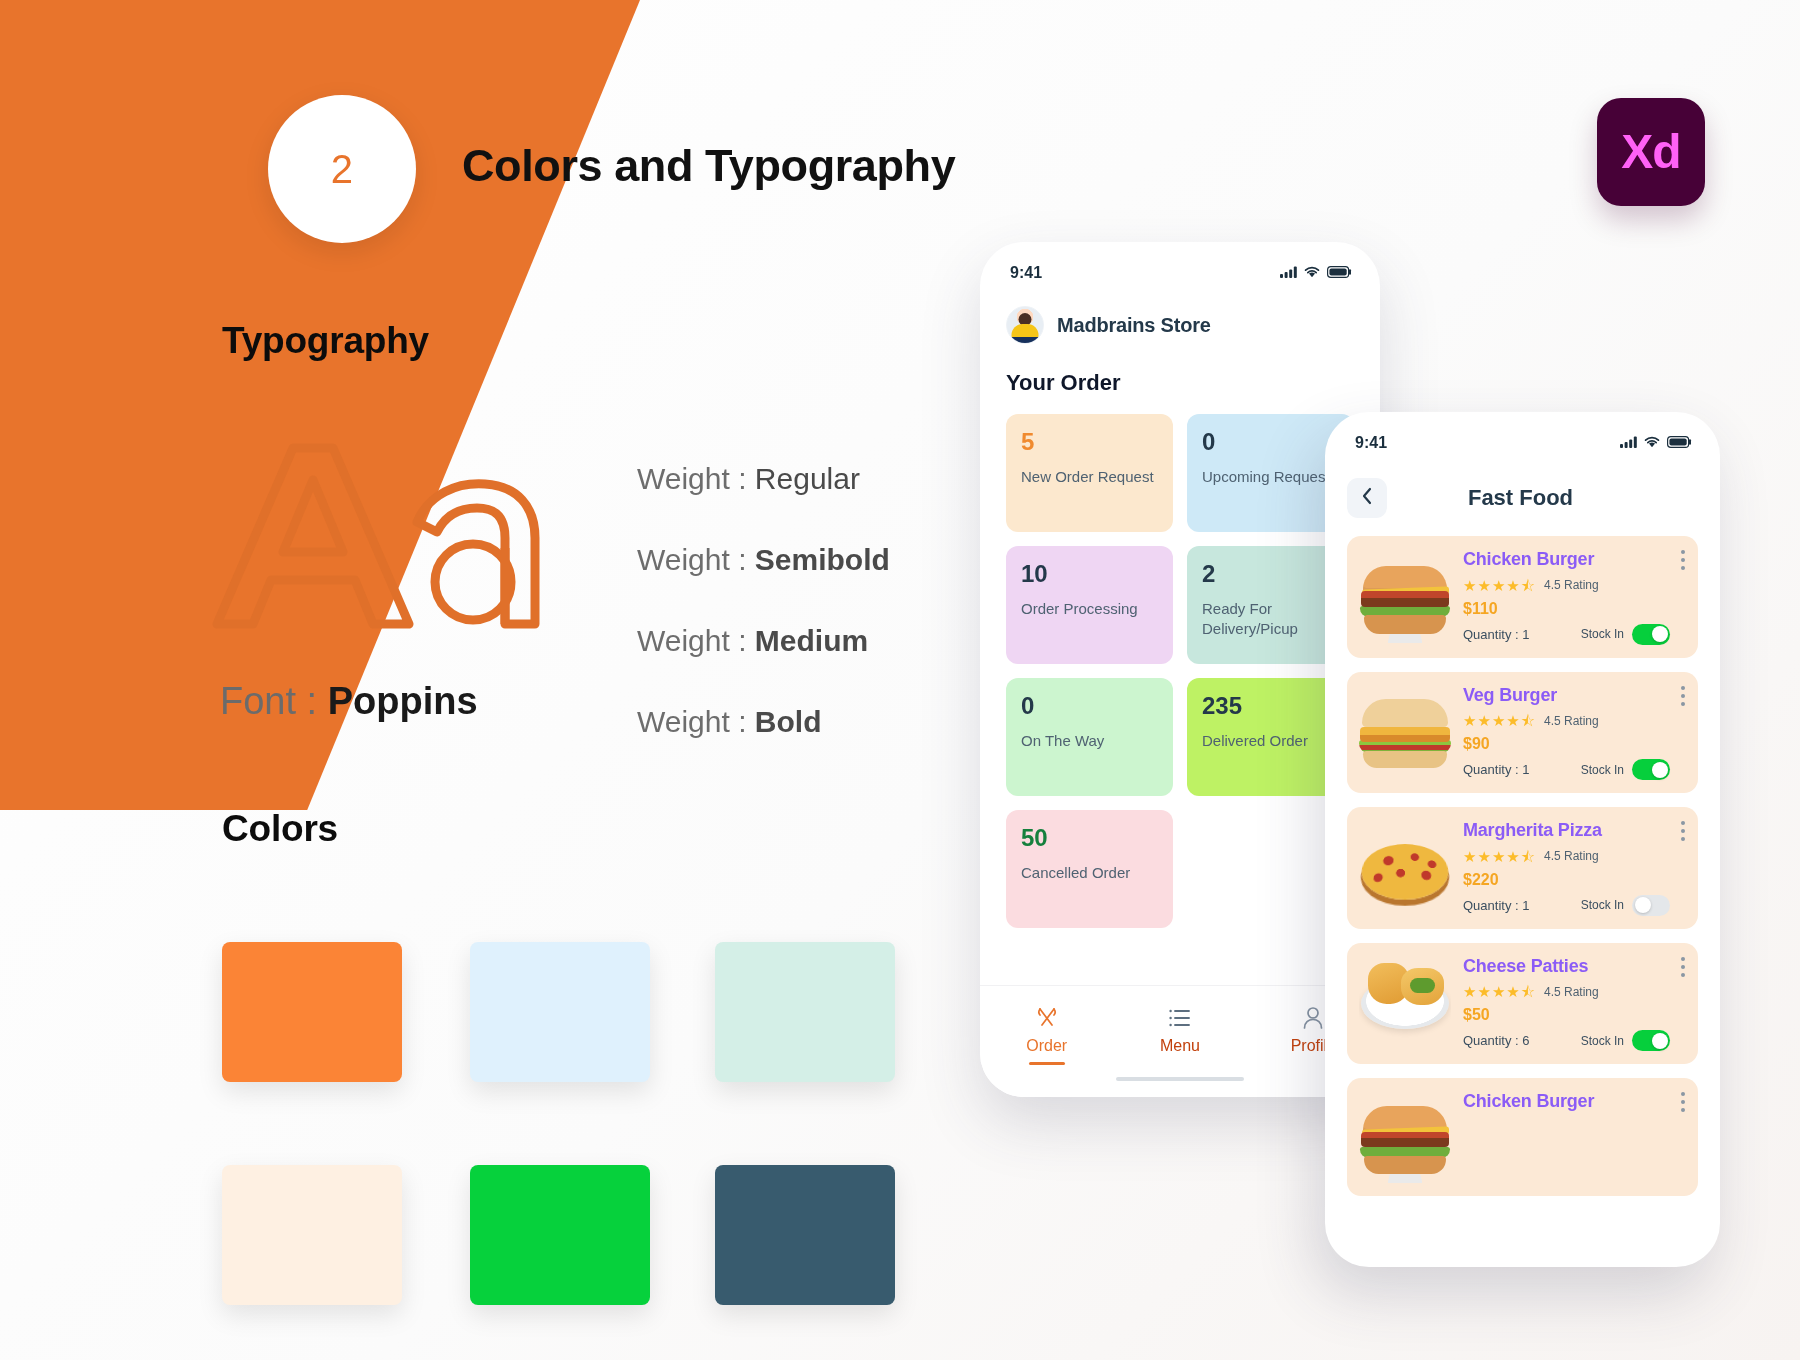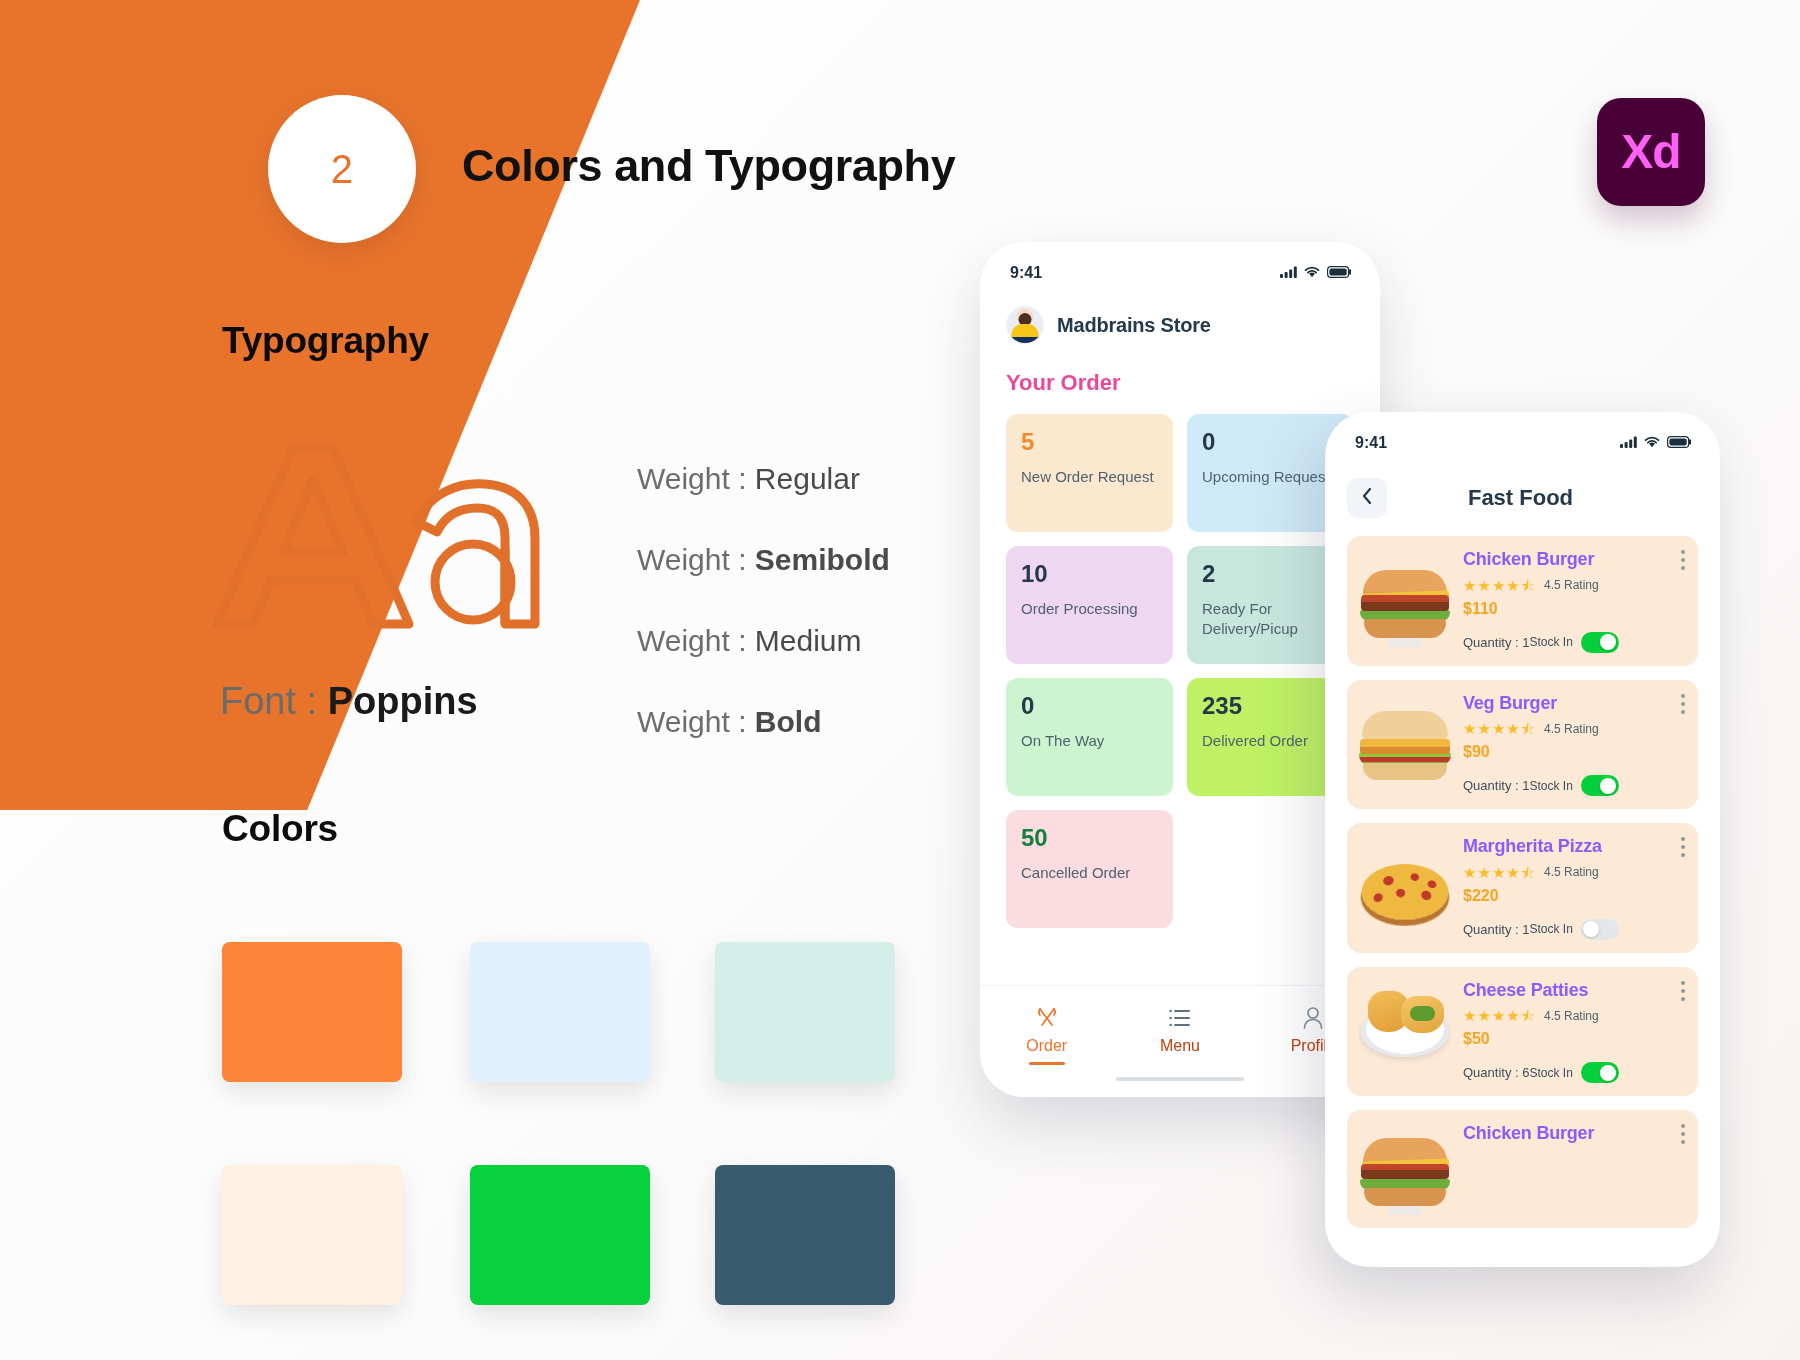--- a/index.html
+++ b/index.html
@@ -88,21 +88,21 @@
 
   
   .weights { position: absolute; left: 637px; top: 462px; z-index: 5; }
   .weights div {
     font-size: 30px; color: #6d6d6d; margin-bottom: 47px;
     white-space: nowrap;
   }
   .weights div b { color: #4a4a4a; }
   .w-reg   b { font-weight: normal; }
   .w-semi  b { font-weight: 600; }
-  .w-med   b { font-weight: 400; }
+  .w-med   b { font-weight: 700; }
   .w-bold  b { font-weight: bold; }
 
   
   .swatch {
     position: absolute;
     width: 180px; height: 140px;
     border-radius: 8px;
     z-index: 4;
   }
   .sw-shadow { box-shadow: 0 10px 26px rgba(0,0,0,0.10); }
@@ -156,21 +156,21 @@
     width: 27px; height: 24px; border-radius: 11px 11px 4px 4px;
     background: linear-gradient(#f5c518 0 55%, #16305c 56% 100%);
   }
   .store-name {
     font-size: 20px; font-weight: bold; color: #24394a;
     letter-spacing: -0.2px;
   }
 
   .your-order {
     padding: 26px 0 0 26px;
-    font-size: 22px; font-weight: bold; color: #ec4899;
+    font-size: 22px; font-weight: bold; color: #0f172a;
   }
 
   .order-grid {
     display: grid;
     grid-template-columns: 1fr 1fr;
     gap: 14px;
     padding: 18px 26px 0 26px;
   }
   .ocard {
     border-radius: 12px;
@@ -248,22 +248,22 @@
     display: flex; align-items: center; gap: 8px;
     margin-top: 7px;
   }
   .stars { font-size: 15px; color: #FCBC2A; letter-spacing: 1px; line-height:1; }
   .rtxt { font-size: 12px; color: #4f6272; }
   .fprice {
     font-size: 16px; font-weight: bold; color: #F5A623;
     margin-top: 7px;
   }
   .frow-bottom {
-    display: flex; align-items: center; 
-    margin-top: 14px;
+    display: flex; align-items: center; justify-content: space-between;
+    margin-top: 6px;
   }
   .qty { font-size: 13px; color: #3b4f60; }
   .stock-wrap { display: flex; align-items: center; gap: 8px; }
   .stock-lbl { font-size: 12px; color: #3b4f60; }
   .toggle {
     width: 38px; height: 21px; border-radius: 12px;
     position: relative; flex: none;
   }
   .toggle.on  { background: #06CF3C; }
   .toggle.off { background: #e4e7ea; }

